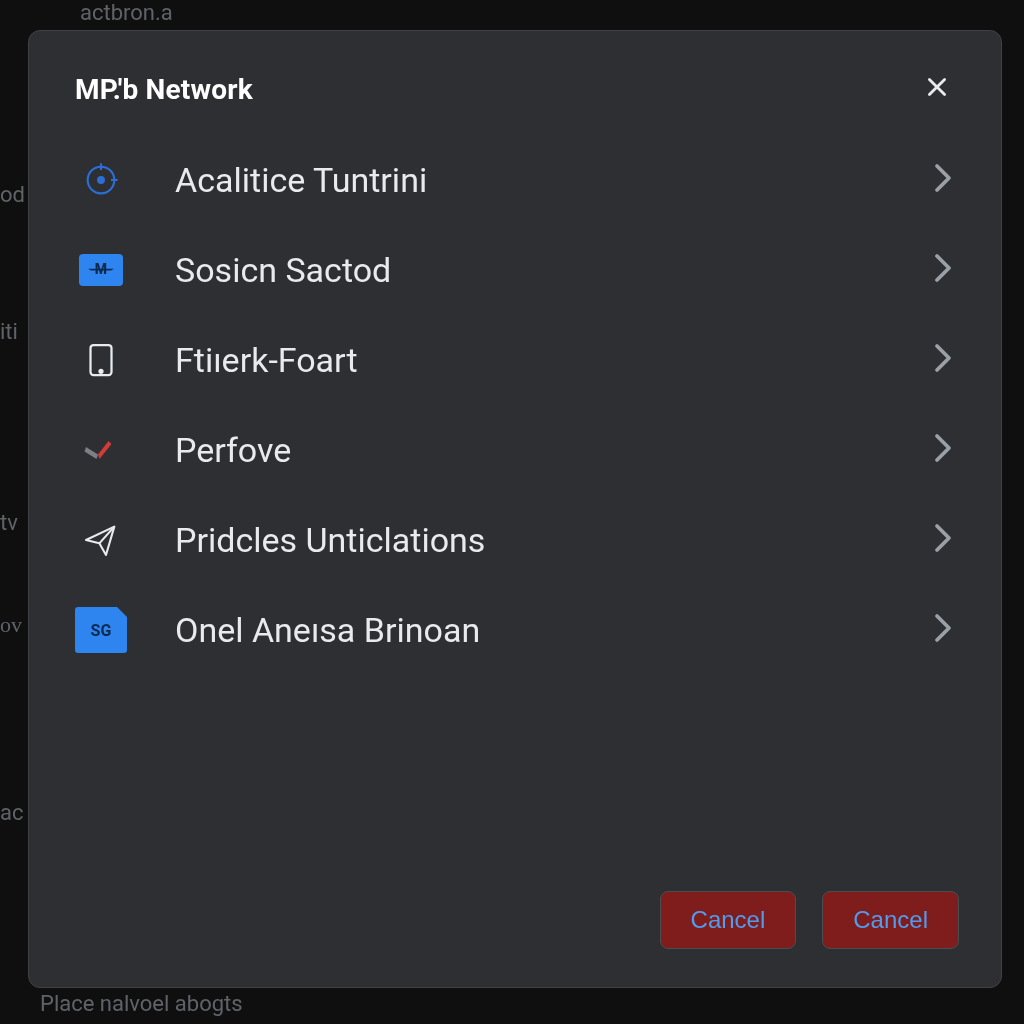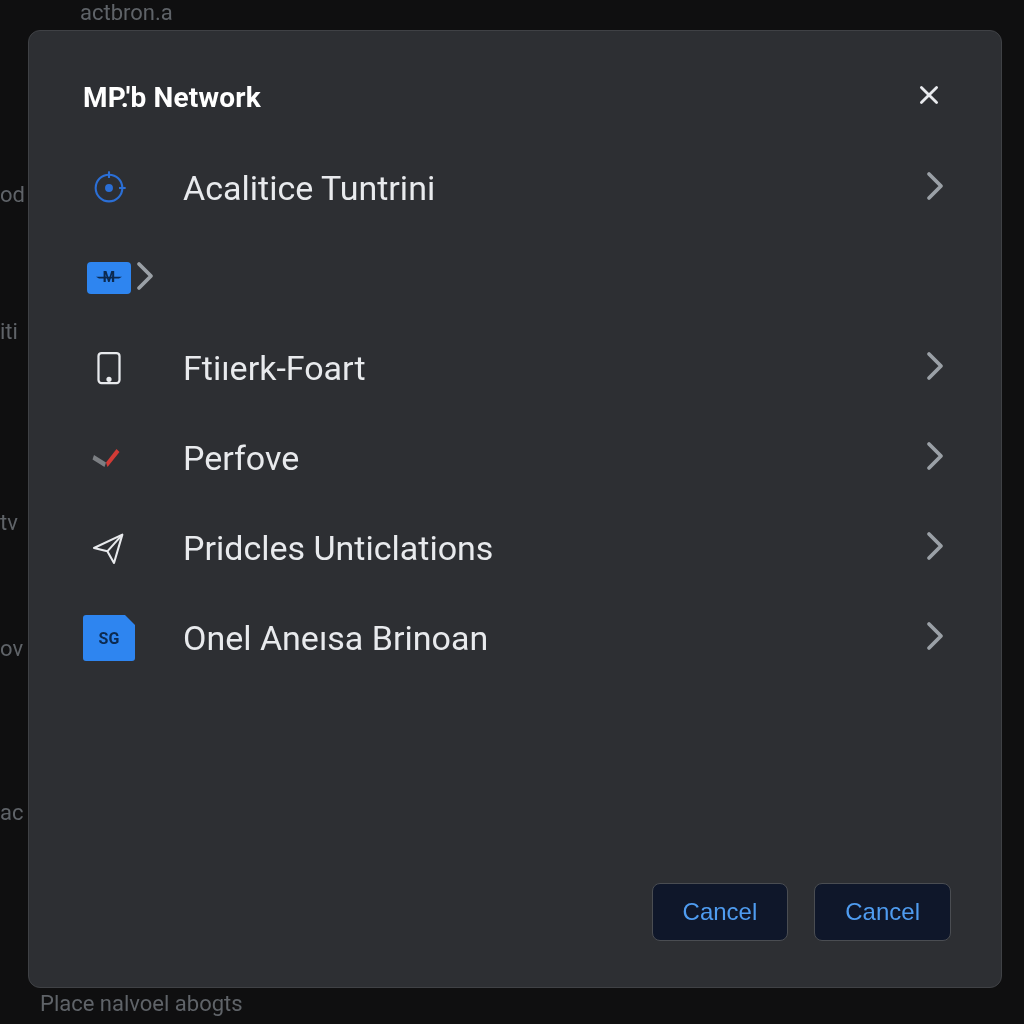--- a/index.html
+++ b/index.html
@@ -16,36 +16,36 @@
     position: absolute;
     color: #5f6368;
     font-size: 22px;
     user-select: none;
   }
   .bg-t1 { top: 0px; left: 80px; }
   .bg-t2 { top: 182px; left: 0px; }
   .bg-t3 { top: 275px; left: 0px; margin-top: 44px; }
   .bg-t4 { top: 360px; left: 0px; margin-left: 47px; }
   .bg-t5 { top: 510px; left: 0px; }
-  .bg-t6 { top: 636px; left: 0px; }
+  .bg-t6 { top: 612px; left: 0px; font-family: Liberation Serif, serif; }
   .bg-t7 { top: 800px; left: 0px; }
   .bg-bottom { bottom: 8px; left: 40px; }
 
   .modal {
     position: absolute;
     top: 30px;
     left: 28px;
     right: 22px;
     bottom: 36px;
     background: #2d2f33;
     border: 1px solid #3f4145;
     border-radius: 12px;
     display: flex;
     flex-direction: column;
-    padding: 16px;
+    padding: 8px;
   }
   .modal-header {
     display: flex;
     align-items: center;
     justify-content: space-between;
     padding: 32px 38px 28px 38px;
   }
   .modal-title {
     font-size: 28px;
     font-weight: 700;
@@ -95,21 +95,21 @@
   }
   .chevron svg { width: 20px; height: 30px; }
 
   .footer {
     display: flex;
     justify-content: flex-end;
     gap: 26px;
     padding: 0 34px 30px 0;
   }
   .btn {
-    background: #0f172a;
+    background: #7f1d1d;
     border: 1px solid #4a4d52;
     color: #4f9cf0;
     font-size: 24px;
     font-weight: 500;
     padding: 14px 30px;
     border-radius: 8px;
     cursor: pointer;
   }
 
   
@@ -203,20 +203,21 @@
       </span>
     </div>
 
 
     <div class="list-item">
       <span class="icon-slot icon-mail">
         <span class="mail-box">
             <span class="mail-m">M</span>
           </span>
       </span>
+      <span class="item-label">Sosicn Sactod</span>
       <span class="chevron">
         <svg viewBox="0 0 12 20" fill="none" stroke="currentColor" stroke-width="2.5" stroke-linecap="round" stroke-linejoin="round">
             <polyline points="2,2 10,10 2,18"></polyline>
           </svg>
       </span>
     </div>
 
     <div class="list-item">
       <span class="icon-slot icon-tablet">
         <svg viewBox="0 0 48 48" width="36" height="44" fill="none" stroke="currentColor" stroke-width="3">

